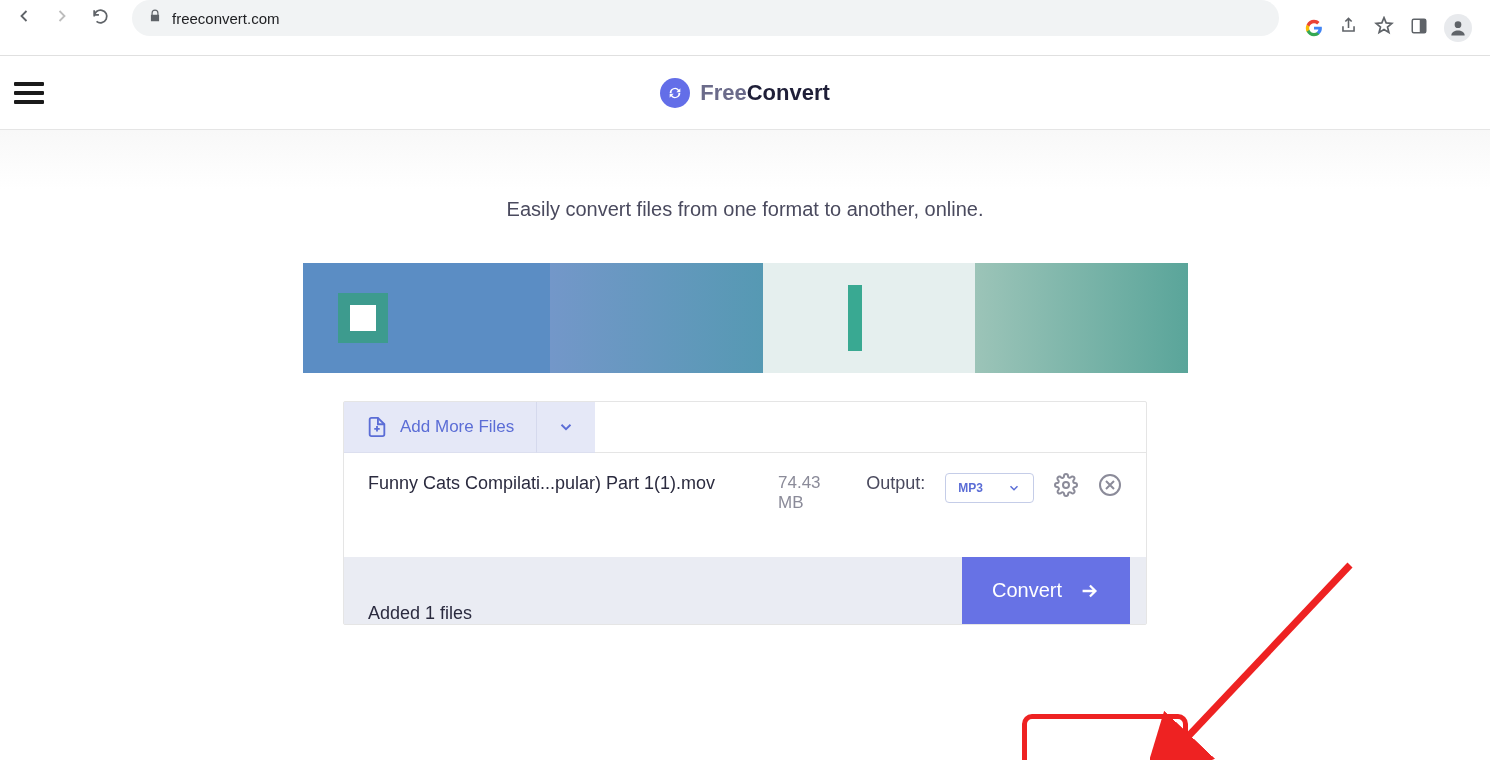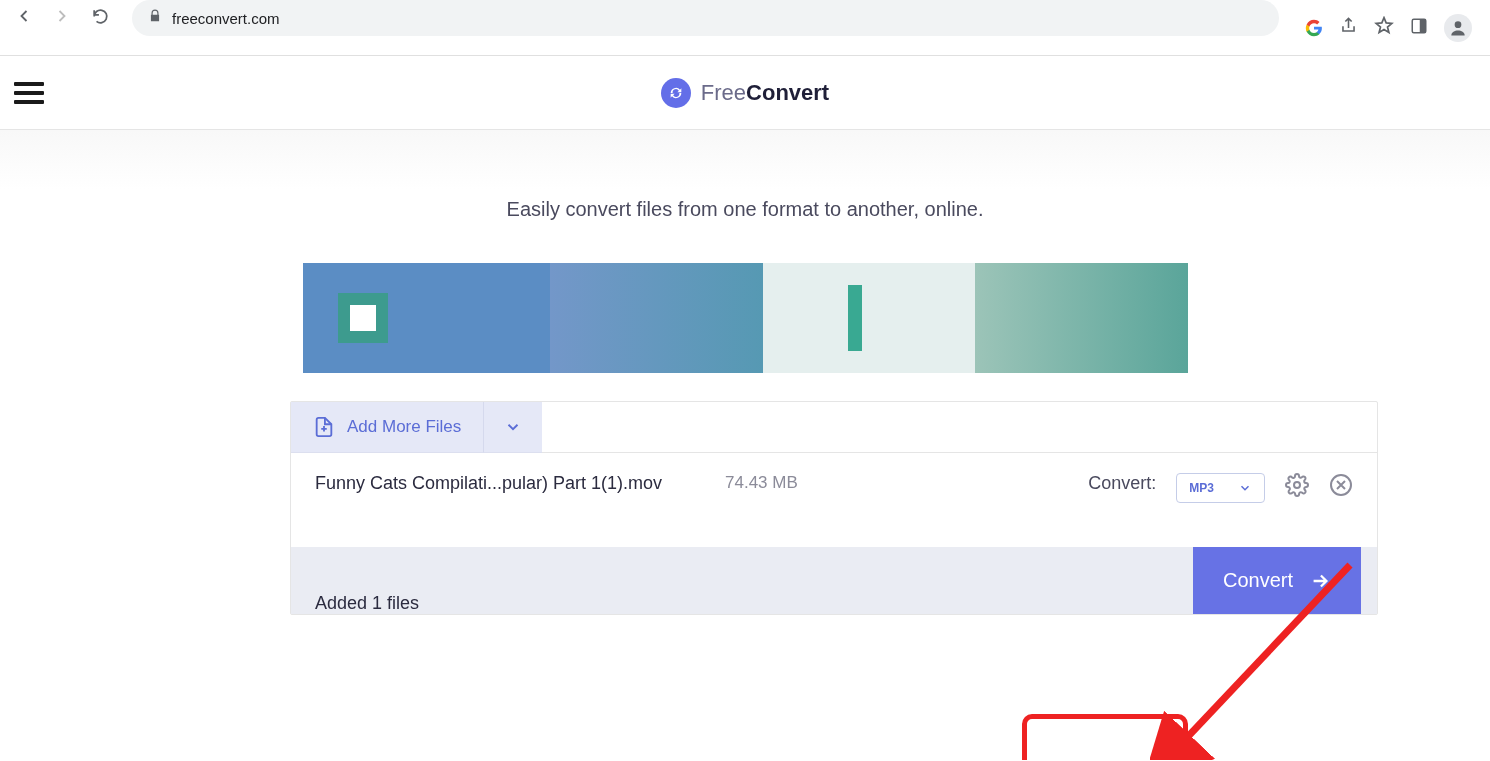--- a/index.html
+++ b/index.html
@@ -17,41 +17,41 @@
     .toolbar-icon { color: #5f6368; }
     .avatar-circle { width: 28px; height: 28px; border-radius: 50%; background: #e8eaed; display: flex; align-items: center; justify-content: center; color: #5f6368; }
     
     
     .site-header { display: flex; align-items: center; height: 74px; border-bottom: 1px solid #e5e5e5; position: relative; }
     .hamburger { position: absolute; left: 14px; cursor: pointer; }
     .hamburger div { width: 30px; height: 4px; background: #1a1a1a; margin: 5px 0; border-radius: 1px; }
     .logo-wrap { margin: 0 auto; display: flex; align-items: center; gap: 10px; }
     .logo-badge { width: 30px; height: 30px; background: #636ee8; border-radius: 50%; display: flex; align-items: center; justify-content: center; }
     .logo-text { font-size: 22px; font-weight: 400; }
-    .logo-text .free { color: #6b6b8a; font-weight: 400; }
+    .logo-text .free { color: #6b6b8a; font-weight: 700; }
     .logo-text .convert { color: #1f1f38; font-weight: 800; }
     
     
     .main { background: linear-gradient(#f8f8f8, #fff 60px); padding: 50px 0 60px; min-height: 630px; position: relative; }
     .content { max-width: 910px; margin: 0 auto; text-align: center; }
     .title { font-size: 50px; font-weight: 900; color: #2b2b3f; letter-spacing: -1px; }
     .subtitle { font-size: 20px; color: #4a4a5e; margin-top: 18px; }
     
     
     .ad-banner { width: 885px; height: 110px; margin: 42px auto 0; display: flex; }
     .ad-cell { flex: 1; }
     .ad-seg1 { background: #5b8dc4; display: flex; align-items: center; padding-left: 35px; }
     .ad-square { width: 50px; height: 50px; background: #fff; box-shadow: 0 0 0 12px #3d9b8e inset; }
     .ad-seg2 { background: linear-gradient(90deg, #7397c9, #5699b3); }
     .ad-seg3 { background: #e5efee; position: relative; }
     .ad-seg3::before { content:''; position:absolute; left:40%; top:20%; width:14px; height:60%; background:#39a992; }
     .ad-seg4 { background: linear-gradient(90deg, #9cc4b8, #5aa59a); }
     
     
-    .file-panel { width: 1088px; margin: 28px auto 0; text-align: left; border: 1px solid #e5e5e5; border-radius: 2px; }
+    .file-panel { width: 804px; margin: 28px auto 0; text-align: left; border: 1px solid #e5e5e5; border-radius: 2px; }
     .add-bar { display: flex; }
     .add-btn { display: flex; align-items: center; gap: 12px; background: #e5e8f7; color: #5b6dd6; padding: 14px 22px; font-size: 17px; font-weight: 500; border-right: 1px solid #d5d9ed; cursor: pointer; border-bottom: 1px solid #dcdfef; }
     .add-dropdown { background: #e5e8f7; padding: 14px 20px; display: flex; align-items: center; border-bottom: 1px solid #dcdfef; cursor: pointer; color: #5b6dd6; }
     .add-spacer { flex: 1; border-bottom: 1px solid #e5e5e5; }
     
     .file-row { display: flex; align-items: flex-start; padding: 20px 24px; gap: 20px; }
     .file-name { flex: 0 0 390px; font-size: 18px; color: #2b2b3f; white-space: nowrap; overflow: hidden; }
     .file-size { color: #8b8b99; font-size: 17px; width: 90px; }
     .output-label { color: #4a4a5e; font-size: 18px; margin-left: auto; }
     .format-select { display: flex; align-items: center; gap: 24px; border: 1px solid #c5cde8; border-radius: 4px; padding: 7px 12px; cursor: pointer; }
@@ -173,21 +173,21 @@
           <svg width="18" height="18" viewBox="0 0 24 24" fill="none" stroke="currentColor" stroke-width="2.5">
               <path d="M6 9l6 6 6-6"></path>
             </svg>
         </div>
         <div class="add-spacer"></div>
       </div>
 
       <div class="file-row">
         <div class="file-name">Funny Cats Compilati...pular) Part 1(1).mov</div>
         <div class="file-size">74.43 MB</div>
-        <div class="output-label">Convert:</div>
+        <div class="output-label">Output:</div>
         <div class="format-select">
           <span class="format-text">MP3</span>
           <svg class="format-chev" width="14" height="14" viewBox="0 0 24 24" fill="none" stroke="currentColor" stroke-width="2.5">
               <path d="M6 9l6 6 6-6"></path>
             </svg>
         </div>
         <span class="row-icon">
           <svg width="24" height="24" viewBox="0 0 24 24" fill="none" stroke="currentColor" stroke-width="2">
               <circle cx="12" cy="12" r="3"></circle>
               <path d="M19.4 15a1.7 1.7 0 0 0 .3 1.8l.1.1a2 2 0 1 1-2.8 2.8l-.1-.1a1.7 1.7 0 0 0-1.8-.3 1.7 1.7 0 0 0-1 1.5V21a2 2 0 0 1-4 0v-.1a1.7 1.7 0 0 0-1-1.5 1.7 1.7 0 0 0-1.8.3l-.1.1a2 2 0 1 1-2.8-2.8l.1-.1a1.7 1.7 0 0 0 .3-1.8 1.7 1.7 0 0 0-1.5-1H3a2 2 0 0 1 0-4h.1a1.7 1.7 0 0 0 1.5-1 1.7 1.7 0 0 0-.3-1.8l-.1-.1a2 2 0 1 1 2.8-2.8l.1.1a1.7 1.7 0 0 0 1.8.3H9a1.7 1.7 0 0 0 1-1.5V3a2 2 0 0 1 4 0v.1a1.7 1.7 0 0 0 1 1.5 1.7 1.7 0 0 0 1.8-.3l.1-.1a2 2 0 1 1 2.8 2.8l-.1.1a1.7 1.7 0 0 0-.3 1.8V9a1.7 1.7 0 0 0 1.5 1H21a2 2 0 0 1 0 4h-.1a1.7 1.7 0 0 0-1.5 1z"></path>

